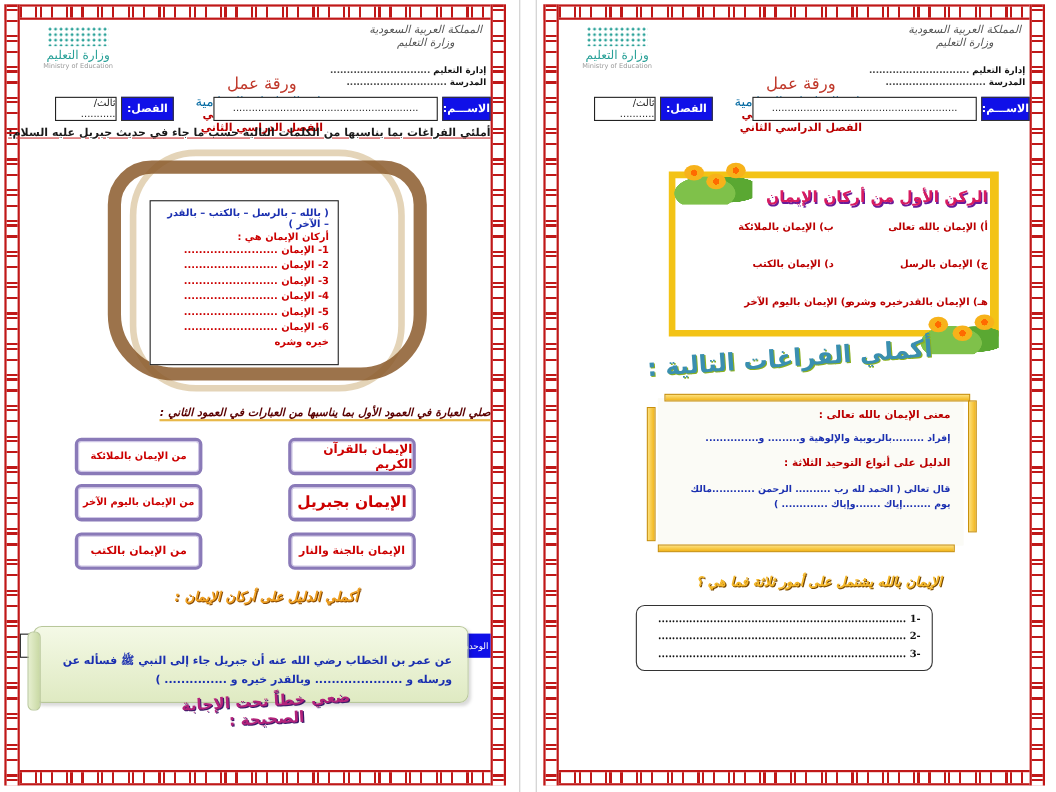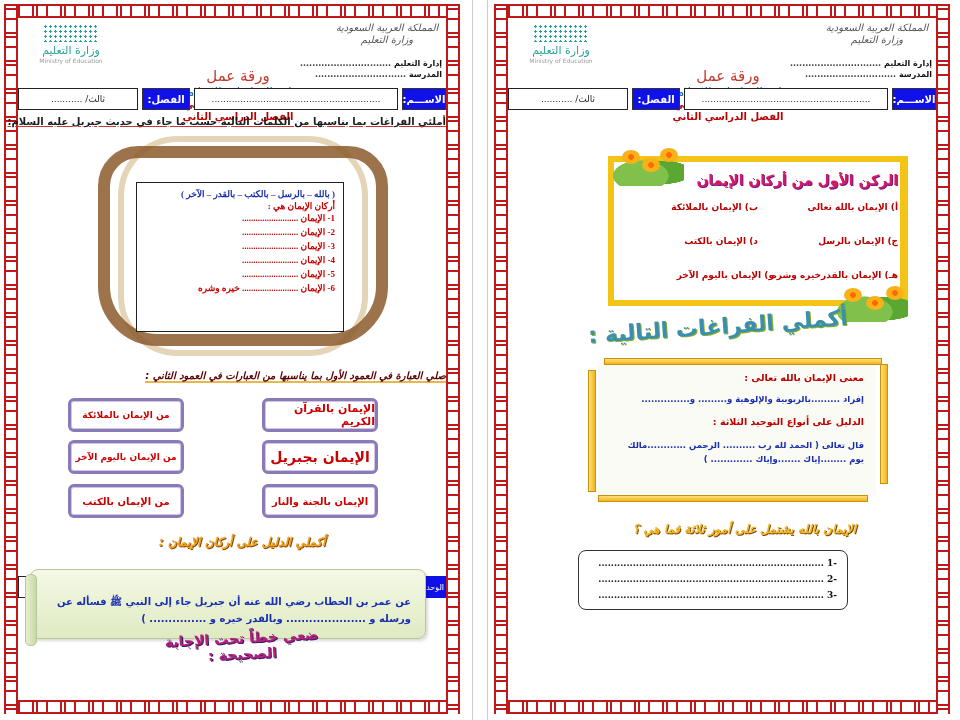--- a/index.html
+++ b/index.html
@@ -40,28 +40,28 @@
   .moe { position: absolute; left: 8px; top: 4px; width: 90px; text-align: center; }
   .moe .dots { height: 18px; width: 56px; margin: 0 auto 2px auto;
     background-image: radial-gradient(circle, #2aa198 1.2px, transparent 1.4px);
     background-size: 5px 5px; }
   .moe .ar { color: #2aa198; font-size: 11px; line-height: 13px; }
   .moe .en { color: #999; font-size: 6px; line-height: 8px; direction: ltr; }
 
   
   .namerow { position: absolute; top: 70px; left: 0; right: 0; height: 22px; display: flex; gap: 4px; }
   .nr-label { background: #1010e8; color: #fff; font-size: 10px; font-weight: bold; display: flex; align-items: center; justify-content: center; border: 1px solid #333; }
-  .nr-field { border: 1.5px solid #222; font-size: 9px; display: flex; align-items: center; justify-content: center; color: #222; background: #fff; }
+  .nr-field { border: 1.5px solid #222; font-size: 9px; display: flex; align-items: center; justify-content: center; color: #222; background: #fff; margin-left: 32px; }
 
   
   .q1-title { position: absolute; top: 98px; right: 0; font-size: 10px; font-weight: bold; color: #1a1a1a; text-decoration: underline; text-decoration-color: #c33; white-space: nowrap; }
   .ornate { position: absolute; top: 128px; left: 80px; width: 290px; height: 200px; }
   .ornate .deco { position: absolute; inset: 0; border: 12px solid #8b5a2b; border-radius: 40px 40px 60px 60px; opacity: .85; }
   .ornate .deco2 { position: absolute; inset: -10px 20px; border: 6px solid #d9c29a; border-radius: 60px; opacity: .7; }
-  .ornate .box { position: absolute; left: 38px; top: 36px; width: 208px; height: 150px; border: 1px solid #222; background: #fff; padding: 6px 8px; font-family: Liberation Serif, serif; }
+  .ornate .box { position: absolute; left: 38px; top: 36px; width: 172px; height: 150px; border: 1px solid #222; background: #fff; padding: 6px 8px; }
   .ornate .words { color: #1a2fb0; font-size: 9px; font-weight: bold; }
   .ornate .sub { color: #c00; font-size: 9px; font-weight: bold; margin-top: 2px; }
   .ornate .pillar { color: #c00; font-size: 9px; font-weight: bold; line-height: 14px; }
 
   .q2-title { position: absolute; top: 352px; right: 0; font-size: 10px; font-weight: bold; font-style: italic; color: #5a0000; border-bottom: 2px solid #e8b84a; white-space: nowrap; }
   .match-grid { position: absolute; top: 380px; left: 50px; width: 310px; }
   .mbox { position: absolute; width: 116px; height: 34px; border: 3px solid #8a7ab8; border-radius: 6px; background: #fff; box-shadow: inset 0 0 0 1px #cfc6e6; display: flex; align-items: center; justify-content: center; color: #c00; font-weight: bold; }
 
   .q3-title { position: absolute; top: 517px; left: 80px; right: 60px; text-align: center; color: #f0a020; font-size: 12px; font-weight: bold; font-style: italic; text-shadow: 1px 1px 0 #8a4a00; }
   .hidden-row { position: absolute; top: 558px; left: 0; right: 0; height: 22px; }

